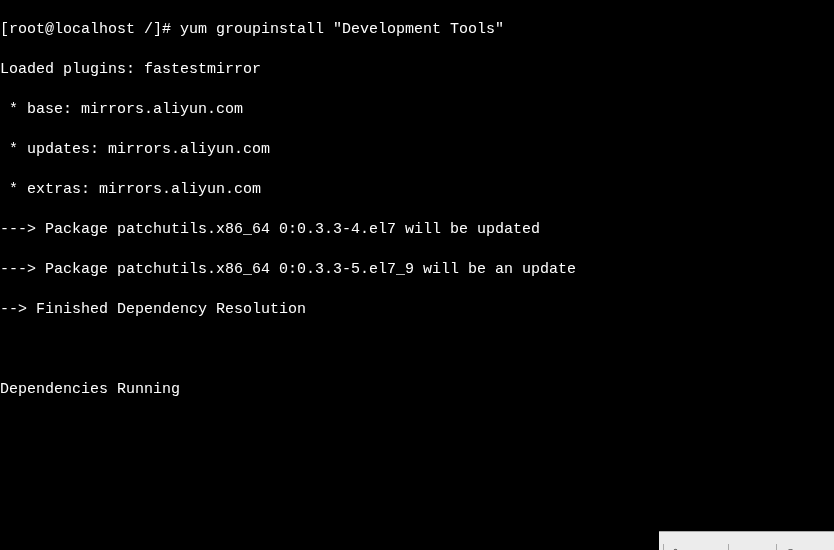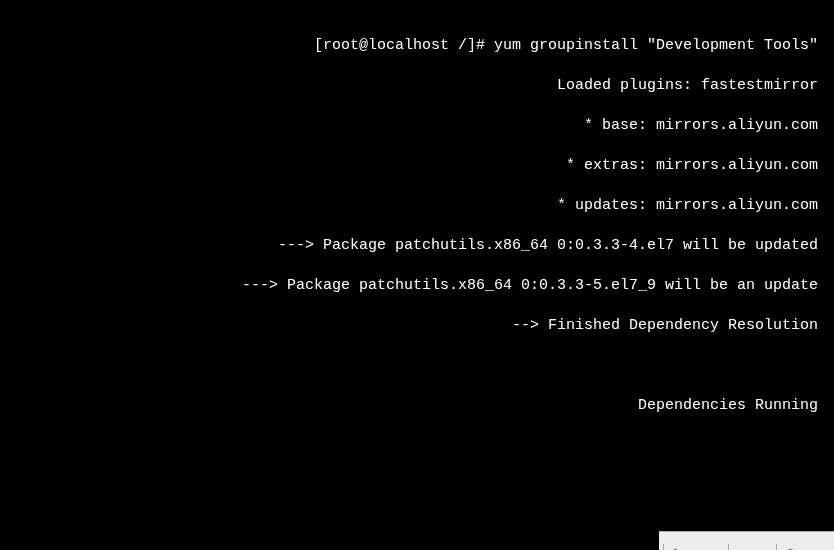--- a/index.html
+++ b/index.html
@@ -13,25 +13,24 @@
       background: #000;
       overflow: hidden;
       font-family: "Courier New", monospace;
       font-size: 15px;
       line-height: 20px;
       color: #fff;
     }
     .terminal {
       width: 100%;
       height: 531px;
-      padding: 16px;
+      padding: 0;
       white-space: pre;
       color: #fff;
       position: relative;
-      text-align: right;
     }
     .line {
       display: block;
     }
     .statusbar {
       position: absolute;
       bottom: 0;
       right: 0;
       height: 19px;
       background: #ececec;
@@ -57,22 +56,22 @@
       height: 11px;
     }
   </style>
 </head>
 <body>
 
 <div class="terminal">
 <span class="line"><span>[root@localhost /]# </span><span>yum groupinstall "Development Tools"</span></span>
 <span class="line">Loaded plugins: fastestmirror</span>
 <span class="line"> * base: mirrors.aliyun.com</span>
+<span class="line"> * updates: mirrors.aliyun.com</span>
 <span class="line"> * extras: mirrors.aliyun.com</span>
-<span class="line"> * updates: mirrors.aliyun.com</span>
 <span class="line">---&gt; Package patchutils.x86_64 0:0.3.3-4.el7 will be updated</span>
 <span class="line">---&gt; Package patchutils.x86_64 0:0.3.3-5.el7_9 will be an update</span>
 <span class="line">--&gt; Finished Dependency Resolution</span>
 <span class="line"> </span>
 <span class="line">Dependencies Running</span>
 <span class="line"> </span>
 
 
 
 

